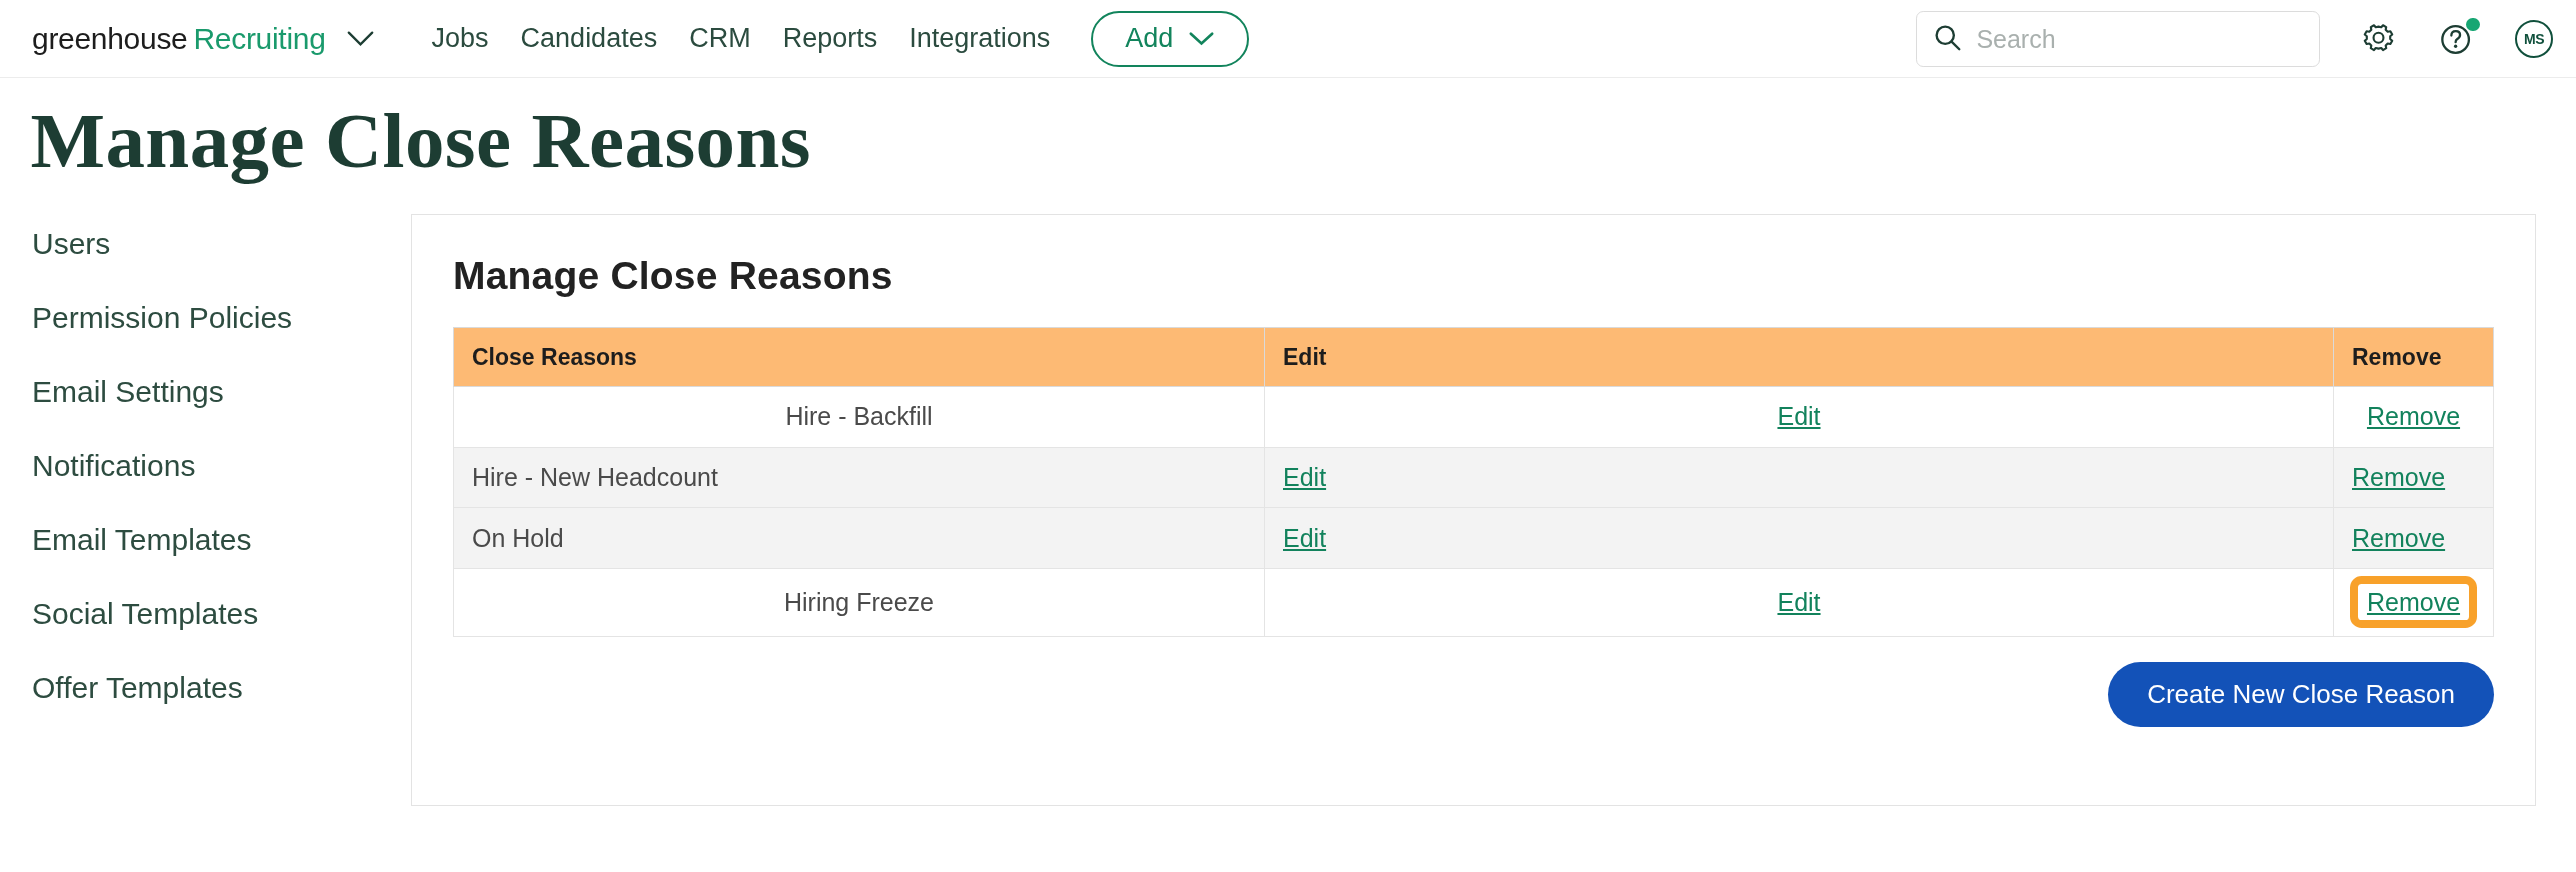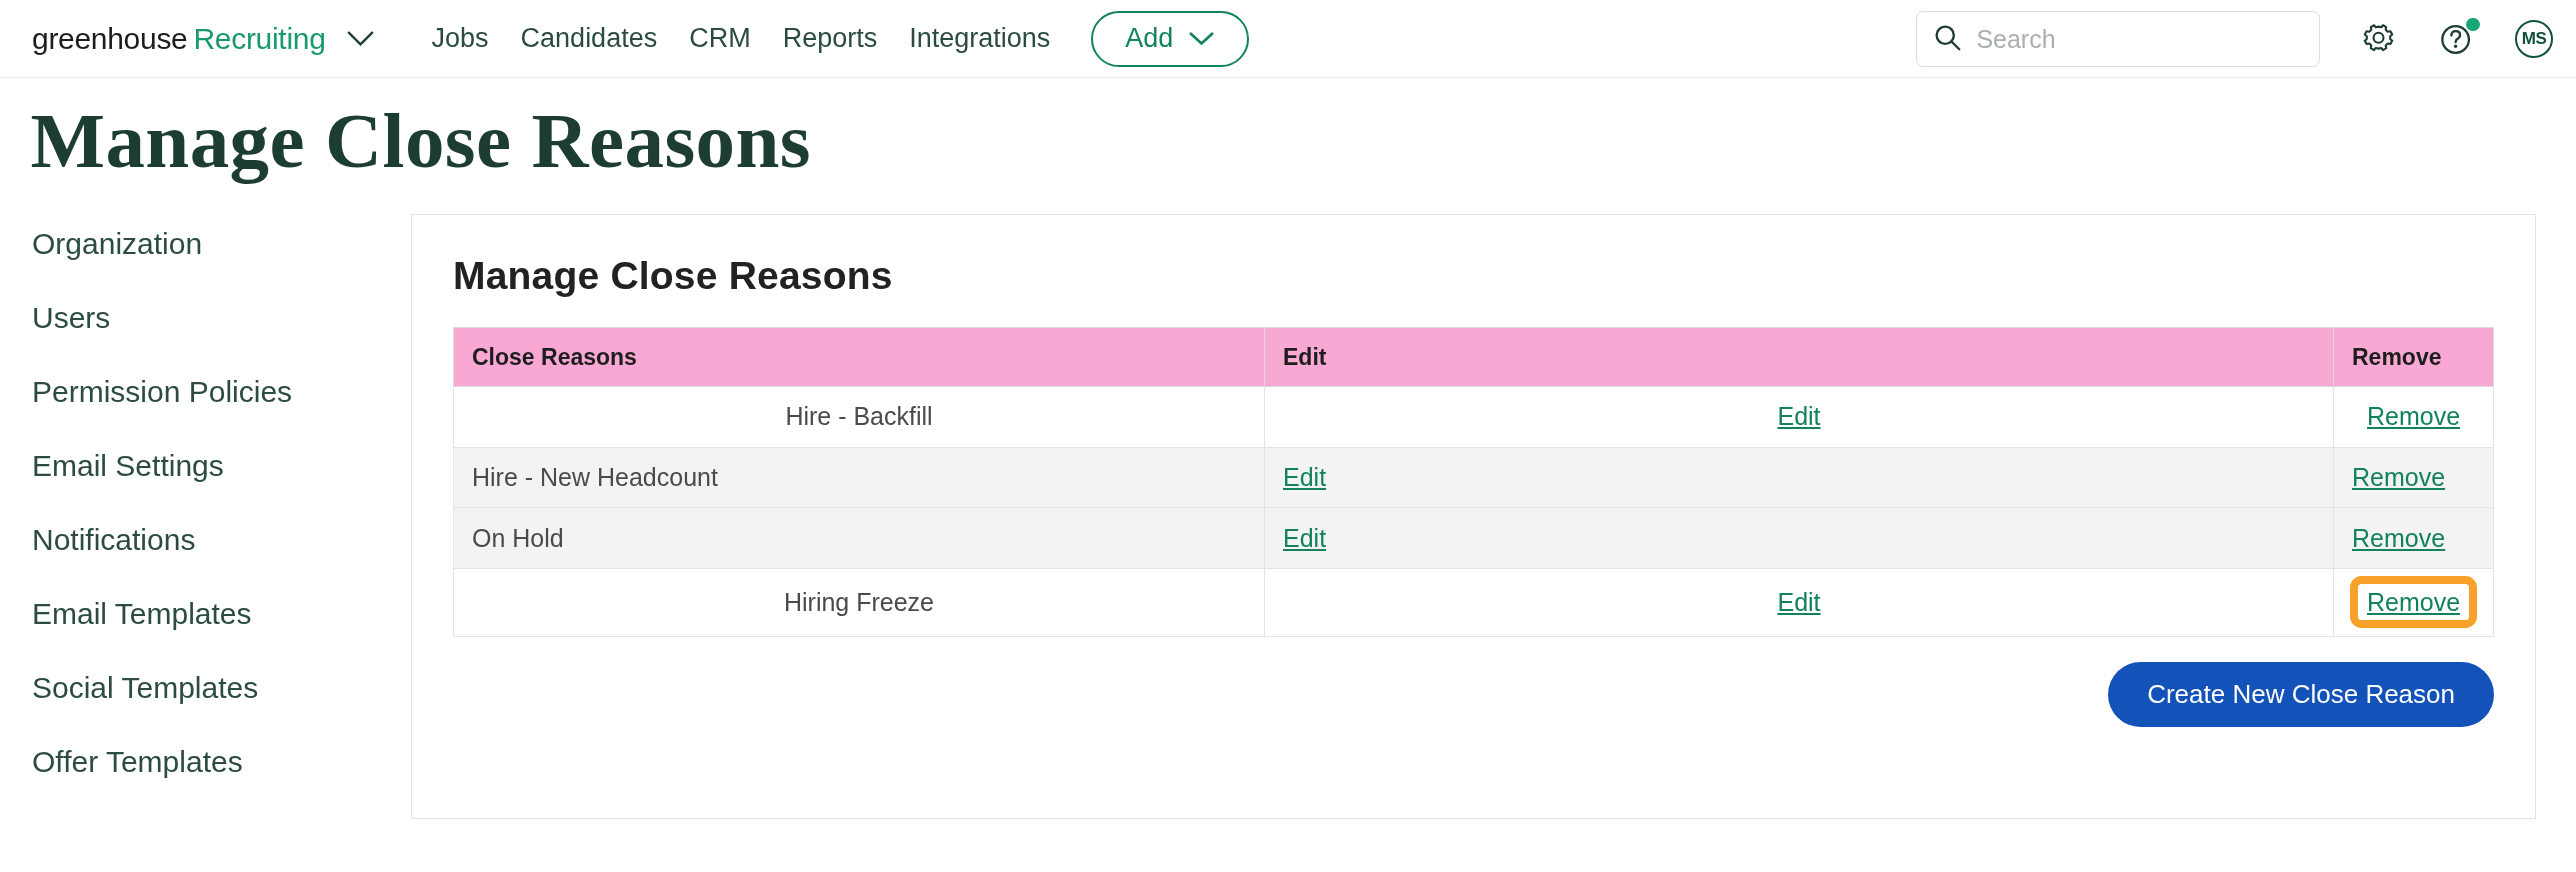--- a/index.html
+++ b/index.html
@@ -127,21 +127,21 @@
     width: 13.5px;
     height: 13.5px;
     border-radius: 50%;
     background: #17a673;
   }
   .avatar {
     width: 38px; height: 38px;
     border-radius: 50%;
     border: 2.7px solid #10503c;
     color: #10503c;
-    font-size: 17px;
+    font-size: 14px;
     font-weight: bold;
     display: flex;
     align-items: center;
     justify-content: center;
     background: #ffffff;
     cursor: pointer;
     letter-spacing: -0.4px;
   }
 
   
@@ -191,21 +191,21 @@
     letter-spacing: 0.2px;
   }
 
   
   table.reasons {
     width: 100%;
     border-collapse: collapse;
     table-layout: fixed;
   }
   table.reasons th {
-    background: #f9a8d4;
+    background: #fdba74;
     font-size: 23px;
     font-weight: bold;
     color: #1d1d1d;
     text-align: left;
     padding: 15.3px 18px;
     border: 0.9px solid #dadada;
   }
   table.reasons td {
     font-size: 25px;
     color: #4a4a4a;
@@ -321,21 +321,20 @@
     </div>
 
   </div>
 </div>
 
 <h1 class="page-title">Manage Close Reasons</h1>
 
 <div class="body-wrap">
 
   <nav class="sidebar">
-    <a class="side-item" href="#">Organization</a>
     <a class="side-item" href="#">Users</a>
     <a class="side-item" href="#">Permission Policies</a>
     <a class="side-item" href="#">Email Settings</a>
     <a class="side-item" href="#">Notifications</a>
     <a class="side-item" href="#">Email Templates</a>
     <a class="side-item" href="#">Social Templates</a>
     <a class="side-item" href="#">Offer Templates</a>
   </nav>
 
   <section class="card">

